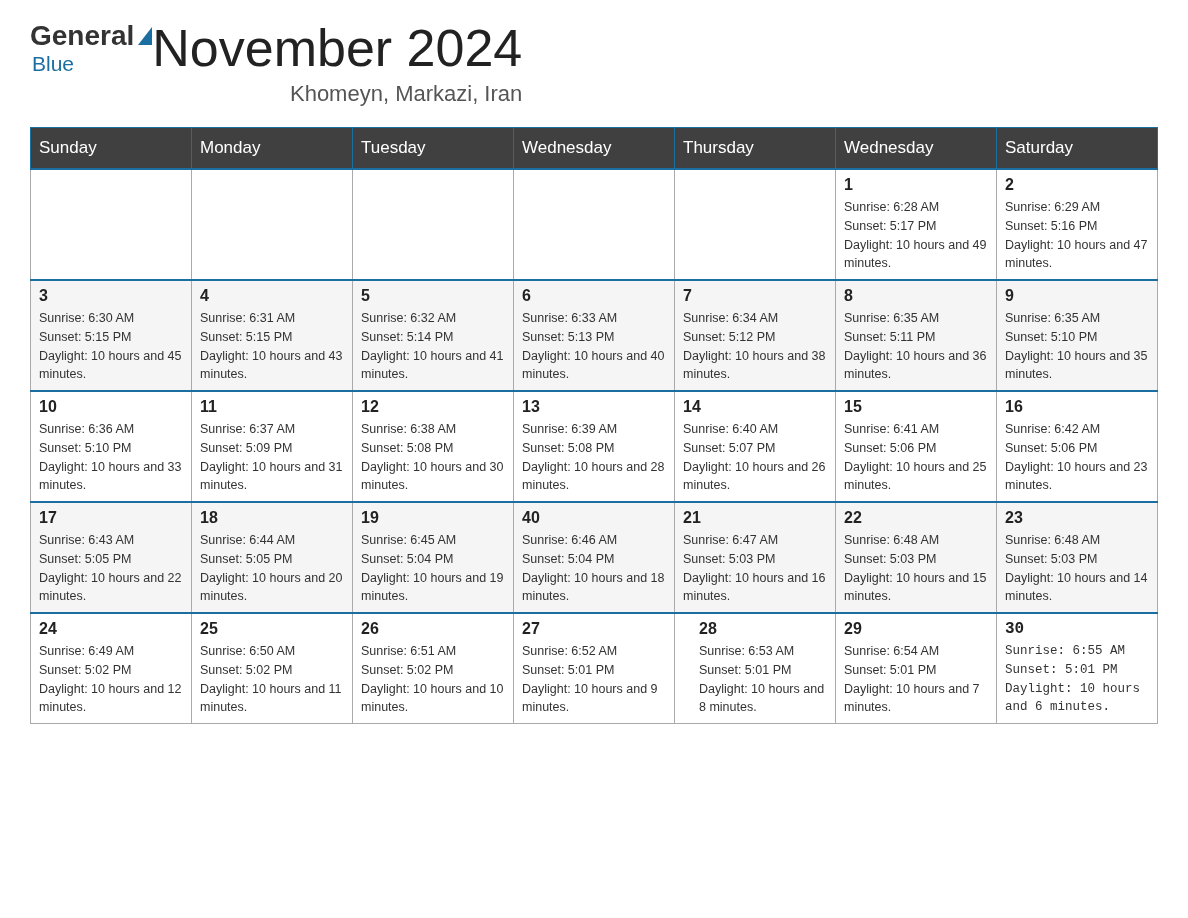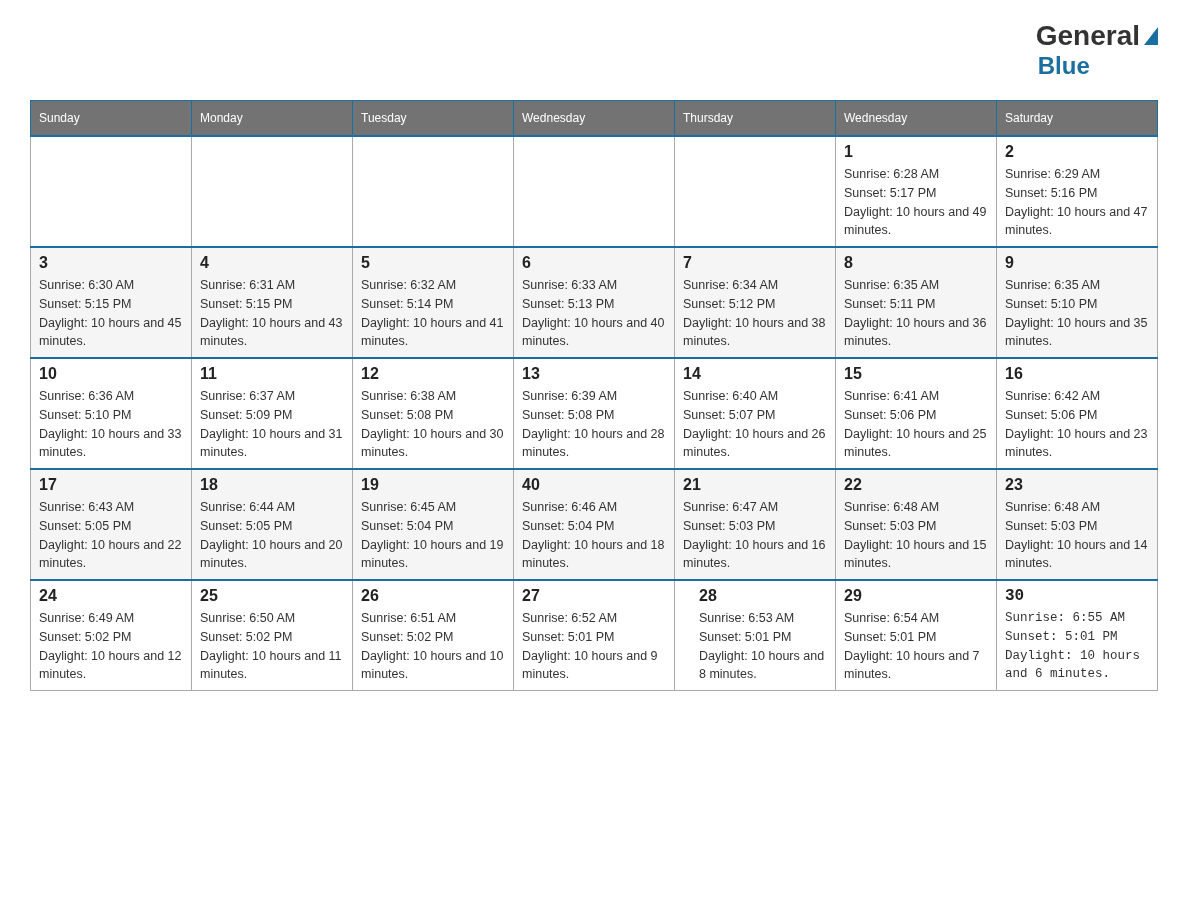--- a/index.html
+++ b/index.html
@@ -4,21 +4,21 @@
   <style>
     * { box-sizing: border-box; margin: 0; padding: 0; }
     body {
       font-family: Arial, sans-serif;
       background: #fff;
       padding: 20px 30px;
       color: #333;
     }
     .header {
       display: flex;
-      justify-content: flex-end;
+      justify-content: flex-start;
       align-items: flex-start;
       margin-bottom: 20px;
     }
     .logo {
       display: flex;
       flex-direction: column;
       align-items: flex-start;
     }
     .logo-top {
       display: flex;
@@ -31,22 +31,22 @@
     }
     .logo-triangle {
       width: 0;
       height: 0;
       border-left: 14px solid transparent;
       border-bottom: 18px solid #1a6fa0;
       margin-left: 4px;
       margin-bottom: 0;
     }
     .logo-blue {
-      font-size: 24px;
-      font-weight: bold;
+      font-size: 21px;
+      font-weight: normal;
       color: #1a6fa0;
       margin-left: 2px;
     }
     .title-section {
       text-align: right;
     }
     .month-title {
       font-size: 52px;
       font-weight: normal;
       color: #222;
@@ -56,24 +56,24 @@
       font-size: 22px;
       color: #555;
       margin-top: 4px;
     }
     .calendar {
       width: 100%;
       border-collapse: collapse;
       border: 1px solid #999;
     }
     .calendar th {
-      background-color: #737373;
+      background-color: #404040;
       color: #fff;
       padding: 10px 8px;
-      font-size: 12px;
+      font-size: 17px;
       font-weight: normal;
       text-align: left;
       border: 1px solid #1a6fa0;
     }
     .calendar td {
       vertical-align: top;
       padding: 6px 8px;
       border: 1px solid #aaa;
       width: 14.28%;
       min-height: 110px;
@@ -107,20 +107,24 @@
 </head>
 <body>
 
 <div class="header">
   <div class="logo">
     <div class="logo-top">
       <span class="logo-general">General</span>
       <div class="logo-triangle"></div>
     </div>
     <span class="logo-blue">Blue</span>
+  </div>
+  <div class="title-section">
+    <div class="month-title">November 2024</div>
+    <div class="location">Khomeyn, Markazi, Iran</div>
   </div>
 </div>
 
 <table class="calendar">
   <thead>
     <tr>
     <th>Sunday</th>
         <th>Monday</th>
         <th>Tuesday</th>
         <th>Wednesday</th>

